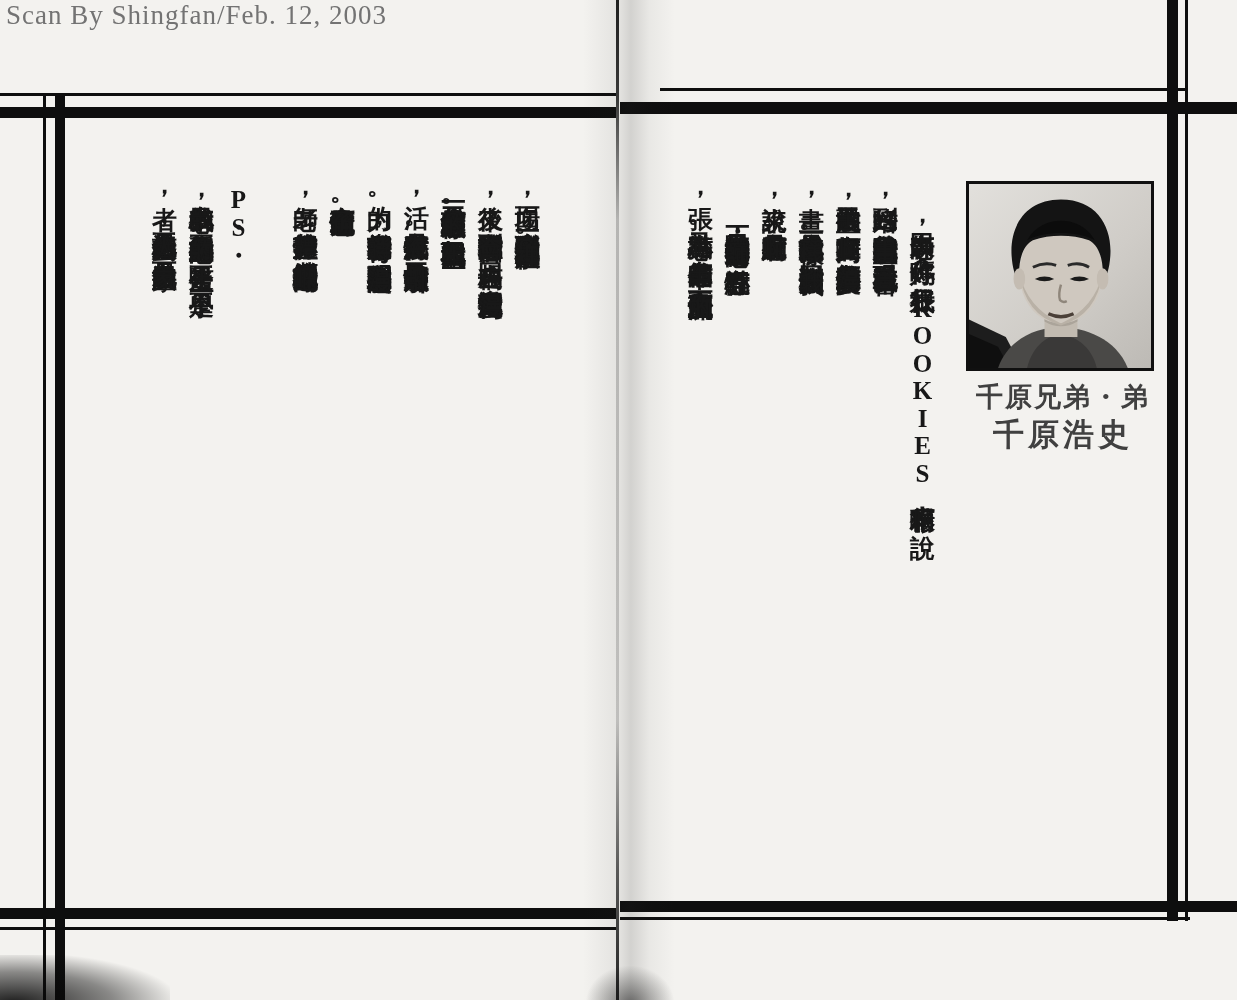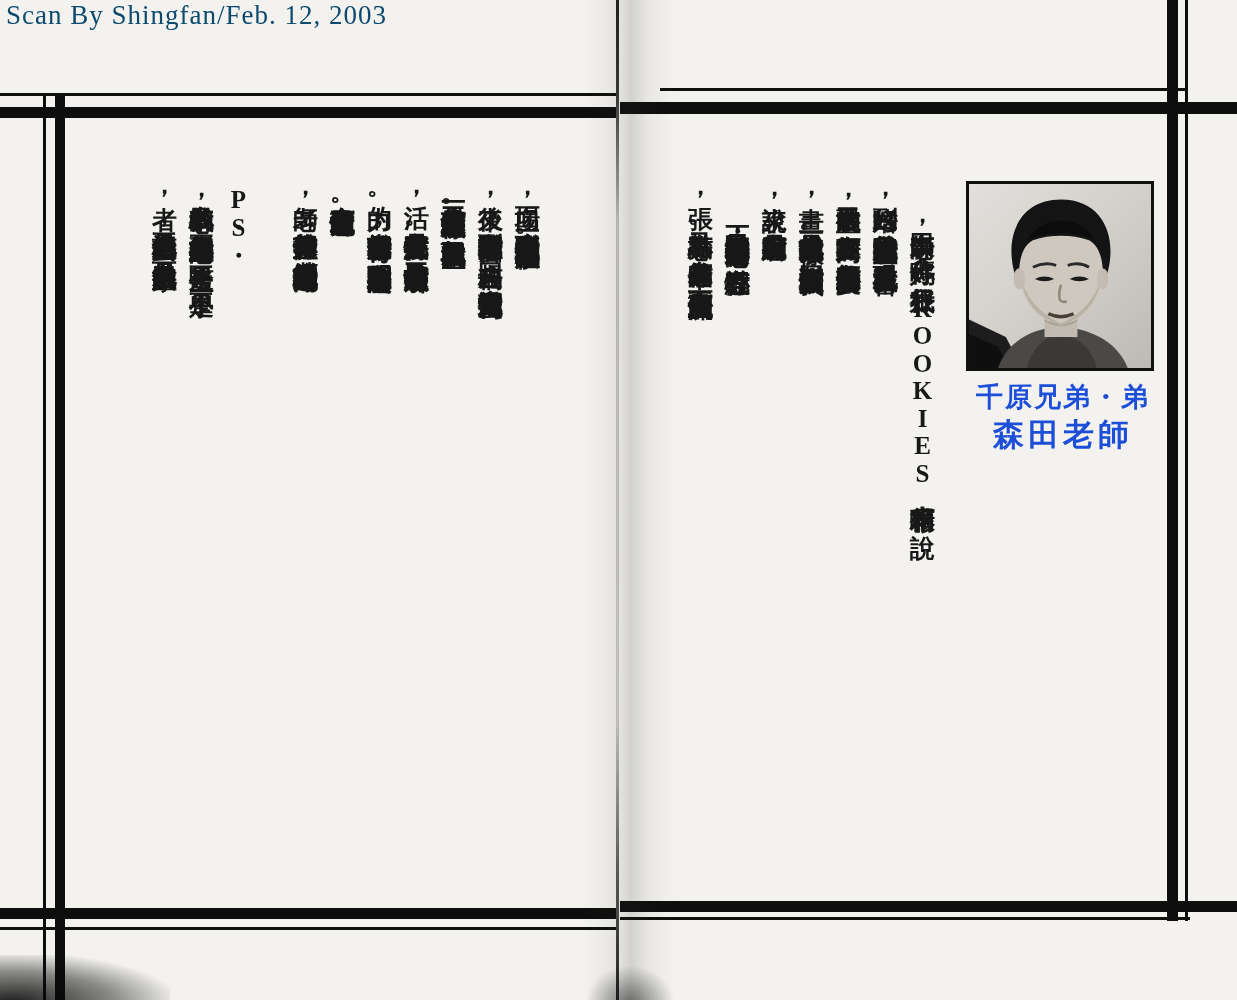--- a/index.html
+++ b/index.html
@@ -5,21 +5,21 @@
   html,body{margin:0;padding:0;}
   body{
     width:1237px;height:1000px;position:relative;overflow:hidden;
     background:#f3f2ef;
     font-family:"Liberation Serif", serif;
   }
   
   .watermark{
     position:absolute;left:6px;top:0px;
     font-family:"Liberation Serif", serif;
-    font-size:27px;color:#0c4a6e;letter-spacing:1px;
+    font-size:27px;color:#737373;letter-spacing:1px;
   }
   
   .rule{position:absolute;background:#0e0e0e;}
   
   .lp-top-thin   {left:0;   top:93px;  width:616px; height:3px;}
   .lp-top-thick  {left:0;   top:107px; width:616px; height:11px;}
   .lp-left-thin  {left:43px;top:93px;  width:3px;   height:907px;}
   .lp-left-thick {left:55px;top:95px;  width:10px;  height:905px;}
   .lp-bot-thick  {left:0;   top:908px; width:616px; height:11px;}
   .lp-bot-thin   {left:0;   top:927px; width:616px; height:3px;}
@@ -70,21 +70,21 @@
   .col.indent{padding-inline-start:26px;}
   .col.gap{margin-block-start:30px;}
   
   .photo{
     position:absolute;left:966px;top:181px;width:188px;height:190px;
     border:3px solid #101010;background:#d8d6d2;box-sizing:border-box;
   }
   .photo svg{display:block;width:100%;height:100%;}
   .caption{
     position:absolute;left:958px;top:379px;width:210px;
-    text-align:center;color:#1d4ed8;
+    text-align:center;color:#404040;
     font-family:"Liberation Serif","DejaVu Serif",serif;font-weight:700;
   }
   .caption .l1{font-size:27px;letter-spacing:2px;line-height:36px;}
   .caption .l2{font-size:31px;letter-spacing:4px;line-height:40px;}
   .caption .l3{font-size:21px;font-weight:400;letter-spacing:1px;line-height:30px;}
 </style>
 </head>
 <body>
 
 <div class="watermark">Scan By Shingfan/Feb. 12, 2003</div>
@@ -142,21 +142,21 @@
     <path d="M68,98 q10,-5 20,0 q-10,5 -20,0Z" fill="#1a1a1a"></path>
     <path d="M104,98 q10,-5 20,0 q-10,5 -20,0Z" fill="#1a1a1a"></path>
 
     <path d="M95,104 q-3,10 -1,16 q3,3 7,1" stroke="#8f867b" stroke-width="2.5" fill="none"></path>
     <path d="M82,134 q13,6 26,0" stroke="#4b4038" stroke-width="3.5" fill="none"></path>
   </svg>
 </div>
 
 <div class="caption">
   <div class="l1">千原兄弟・弟</div>
-  <div class="l2">森田老師</div>
+  <div class="l2">千原浩史</div>
 </div>
 
 <div class="vtext vtext-right">
     <div class="col indent">森田老師，你好嗎？我很好。ROOKIES很精彩啊！說</div>
     <div class="col">到嗜好，我唯一的嗜好就是看漫畫。現在我又多了一本自己喜</div>
     <div class="col">歡的漫畫了，實在好高興啊。老師畫的作品是眞正的少年漫</div>
     <div class="col">畫，就像是只會投高速球的投手一樣。對同樣作爲創作人的我</div>
     <div class="col">來說，實在是有點妒忌啊。</div>
     <div class="col indent">早一陣子我在手塚・赤塚賞的酒會中遇到老師，心裡有點慌</div>
     <div class="col">張，又有點擔心。在老師的作品中，畫面有不少主角們流血的</div>

